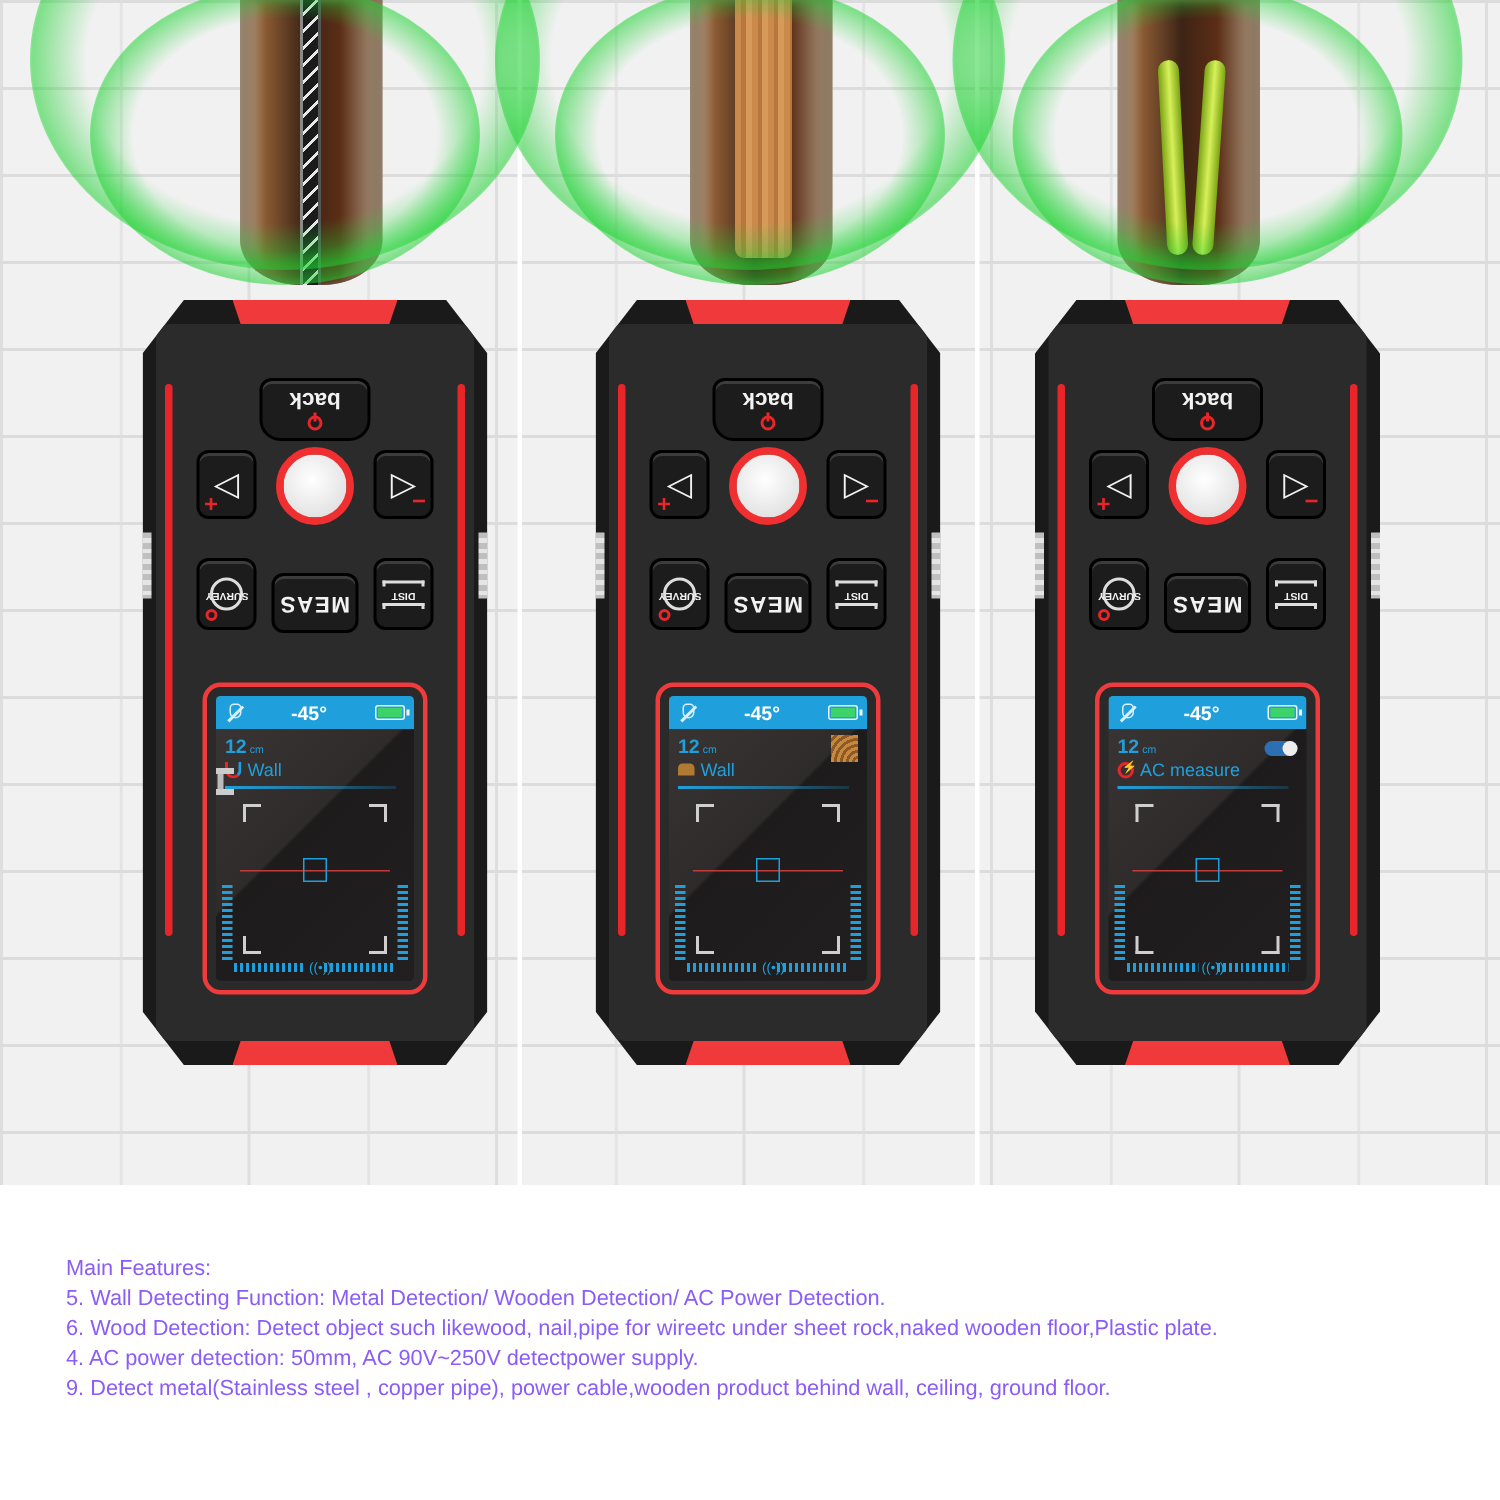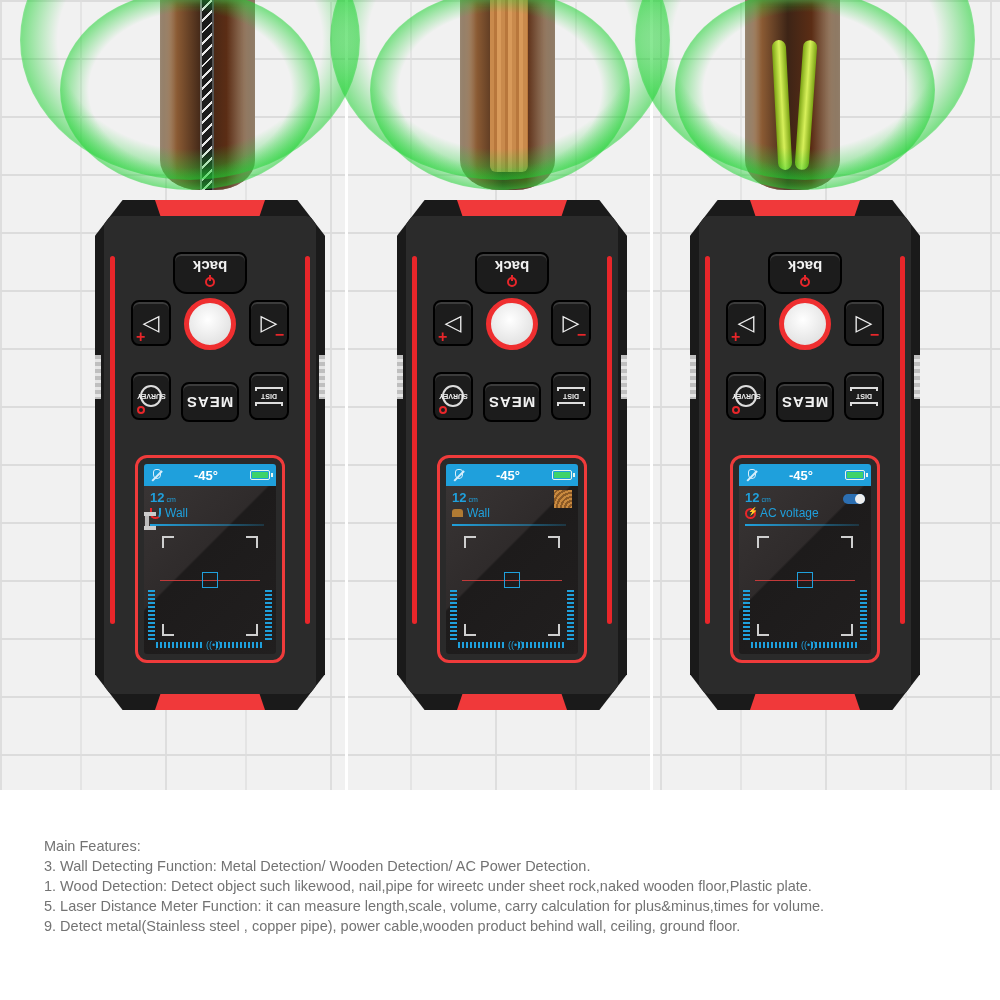--- a/index.html
+++ b/index.html
@@ -150,21 +150,21 @@
   .target-box { position: absolute; left: 50%; top: 108px; width: 16px; height: 16px; margin-left: -8px; border: 1.5px solid #1fa0dc; }
   .bar-col { position: absolute; bottom: 14px; width: 7px; height: 50px;
     background: repeating-linear-gradient(#1fa0dc 0 2px, transparent 2px 4px); }
   .bar-l { left: 4px; } .bar-r { right: 4px; }
   .bar-row { position: absolute; bottom: 6px; width: 48px; height: 6px;
     background: repeating-linear-gradient(90deg, #1fa0dc 0 2px, transparent 2px 4px); }
   .bar-row.l { left: 12px; } .bar-row.r { right: 12px; }
   .signal-ico { position: absolute; bottom: 4px; left: 50%; margin-left: -4px; color: #1fa0dc; font-size: 9px; }
 
   
-  .features { position: absolute; left: 44px; top: 836px; width: 940px; color: #737373; font: 14.5px/20px "Liberation Sans", sans-serif; }
+  .features { position: absolute; left: 44px; top: 836px; width: 940px; color: #8b5cf6; font: 14.5px/20px "Liberation Sans", sans-serif; }
   .features div { white-space: nowrap; }
 </style>
 </head>
 <body>
 
 <div class="scene">
   <div class="panel-divider" style="left:345px"></div>
   <div class="panel-divider" style="left:650px"></div>
 
   <div class="hole" style="left:160px">
@@ -367,21 +367,21 @@
         <div class="status-bar">
           <span class="mute-ico"></span>
           <span class="angle">-45°</span>
           <span class="battery">
               <span class="battery-fill" style="display:block"></span>
             </span>
         </div>
         <div class="dist-row"><span>12</span><span class="unit">cm</span></div>
         <div class="mode-row">
           <span class="mode-ico ico-ac"></span>
-          <span class="mode-label">AC voltage</span>
+          <span class="mode-label">AC measure</span>
         </div>
         <div class="corner-ico ico-probe"></div>
         <div class="mode-line"></div>
         <div class="bracket br-tl"></div>
         <div class="bracket br-tr"></div>
         <div class="bracket br-bl"></div>
         <div class="bracket br-br"></div>
         <div class="crosshair-line"></div>
         <div class="target-box"></div>
         <div class="bar-col bar-l"></div>
@@ -389,17 +389,17 @@
         <div class="bar-row l"></div>
         <div class="bar-row r"></div>
         <span class="signal-ico">((•))</span>
       </div>
     </div>
   </div>
 </div>
 
 <div class="features">
   <div>Main Features:</div>
-  <div>3. Wall Detecting Function: Metal Detection/ Wooden Detection/ AC Power Detection.</div>
-  <div>1. Wood Detection: Detect object such likewood, nail,pipe for wireetc under sheet rock,naked wooden floor,Plastic plate.</div>
-  <div>5. Laser Distance Meter Function: it can measure length,scale, volume, carry calculation for plus&amp;minus,times for volume.</div>
+  <div>5. Wall Detecting Function: Metal Detection/ Wooden Detection/ AC Power Detection.</div>
+  <div>6. Wood Detection: Detect object such likewood, nail,pipe for wireetc under sheet rock,naked wooden floor,Plastic plate.</div>
+  <div>4. AC power detection: 50mm, AC 90V~250V detectpower supply.</div>
   <div>9. Detect metal(Stainless steel , copper pipe), power cable,wooden product behind wall, ceiling, ground floor.</div>
 </div>
 
 </body></html>

